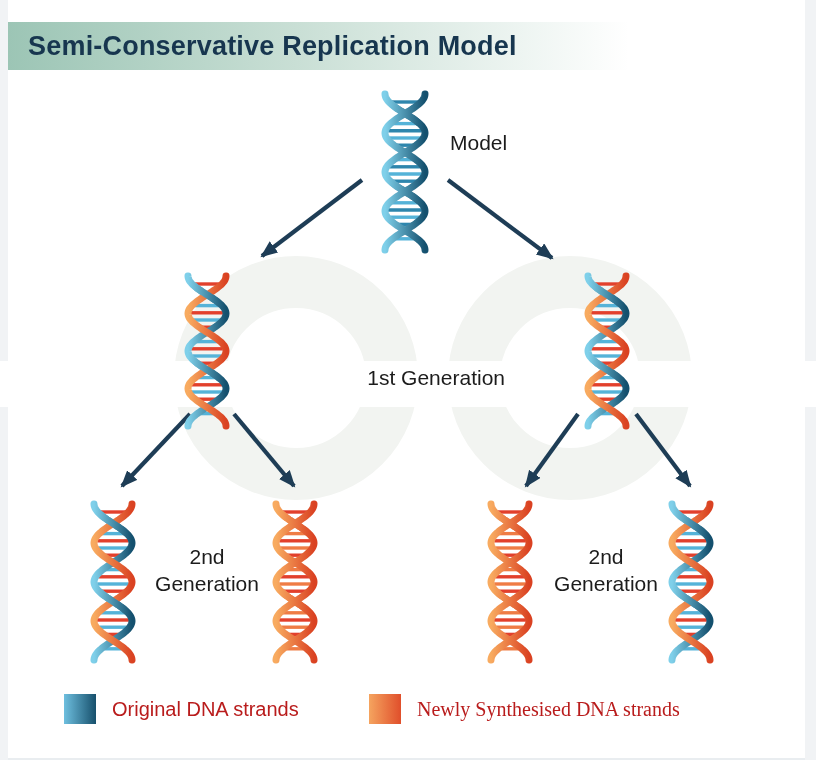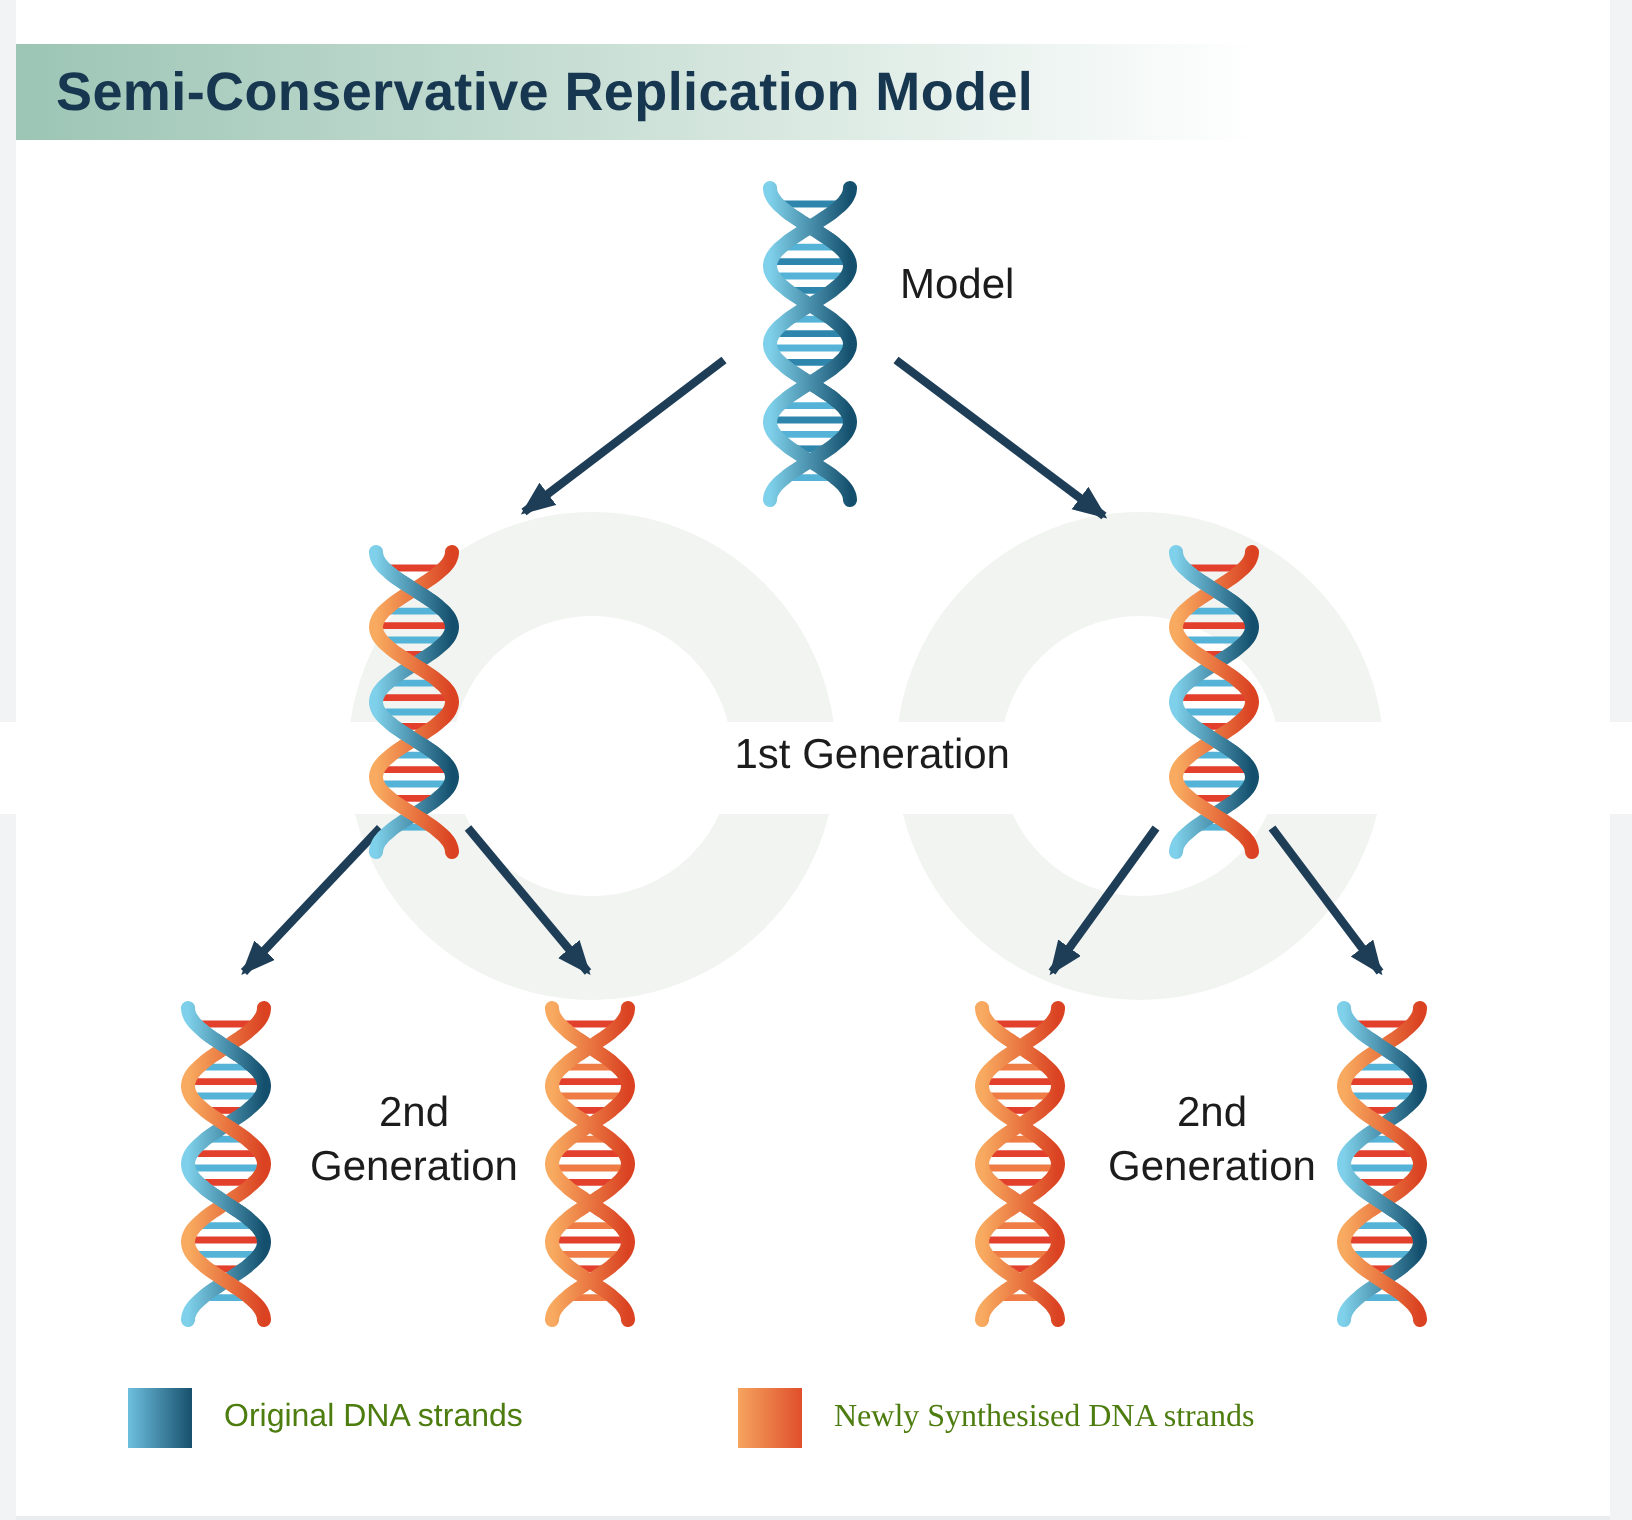--- a/index.html
+++ b/index.html
@@ -15,21 +15,21 @@
   svg.diagram{position:absolute;left:0;top:0;z-index:1;}
   .lbl{position:absolute;color:#1c1c1c;font-size:21px;line-height:1.3;z-index:3;}
   .parent-lbl{left:450px;top:129px;}
   .gen1-lbl{left:305px;top:364px;width:200px;text-align:right;}
   .gen2-lbl{width:150px;text-align:center;}
   .gen2-left{left:132px;top:543px;}
   .gen2-right{left:531px;top:543px;}
   .gen2-lbl span{display:block;}
   .legend-item{position:absolute;top:694px;display:flex;align-items:center;gap:16px;z-index:3;}
   .legend-item .sw{width:32px;height:30px;}
-  .legend-item .lg-label{font-size:16px;color:#4d7c0f;}
+  .legend-item .lg-label{font-size:20px;color:#b91c1c;}
   .li-0{left:64px;}
   .li-1{left:369px;font-family:Liberation Serif, serif;}
 </style>
 </head>
 <body>
 
 <div class="page">
   <div class="gutter-left"></div>
   <div class="gutter-right"></div>
   <div class="bottom-line"></div>

